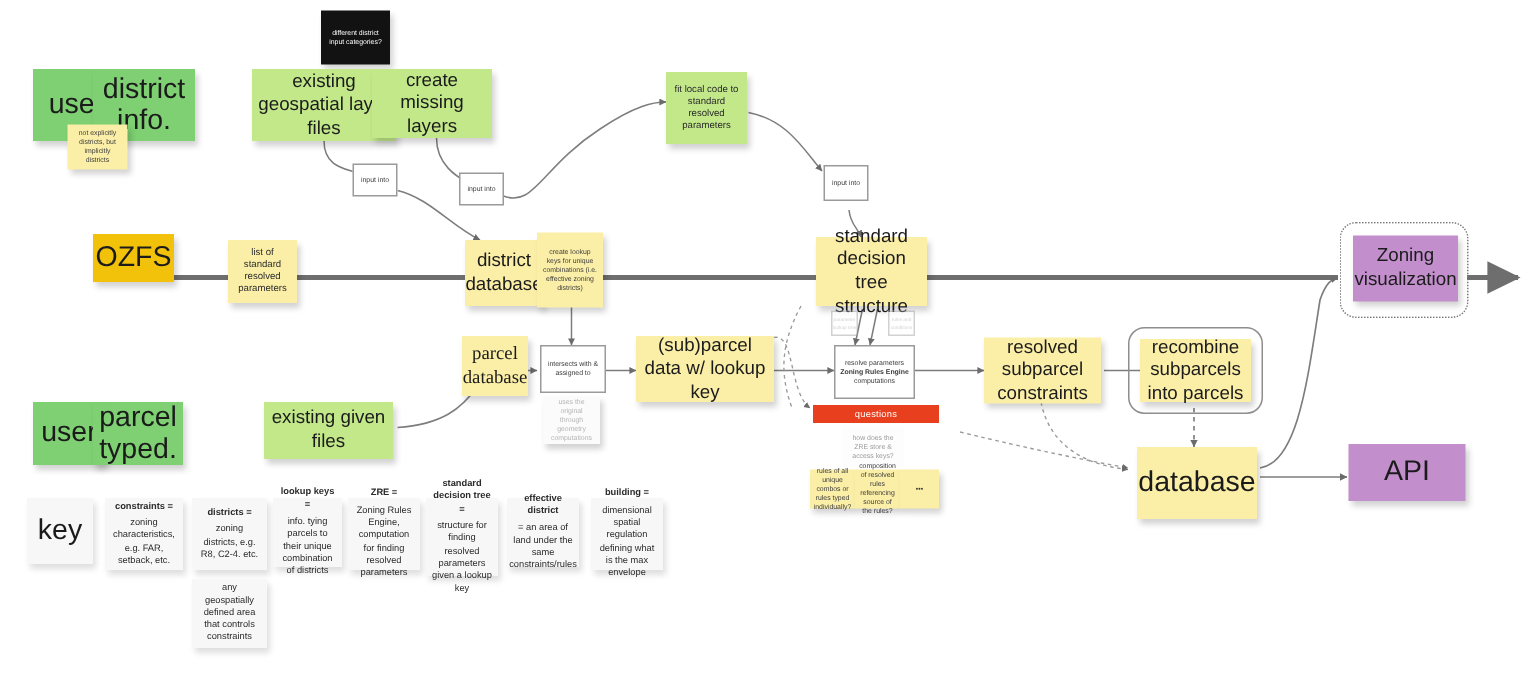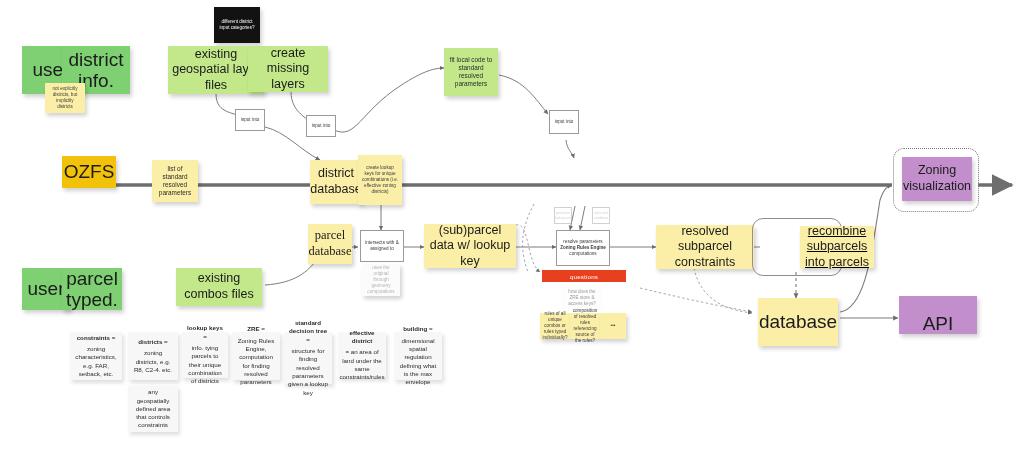--- a/index.html
+++ b/index.html
@@ -141,34 +141,37 @@
     <span class="txt-sm pad">list of standard resolved parameters</span>
   </div>
 
   <div class="node sticky yellow" style="left:310px;top:160px;width:52px;height:44px;">
     <span class="txt-md">district database</span>
   </div>
   <div class="node sticky yellow" style="left:358px;top:155px;width:44px;height:50px;">
     <span class="txt-xs pad">create lookup keys for unique combinations (i.e. effective zoning districts)</span>
   </div>
 
+  <div class="node sticky yellow" style="left:544px;top:158px;width:74px;height:46px;">
+    <span class="txt-md pad">standard decision tree structure</span>
+  </div>
 
   <div class="node dotbox" style="left:893px;top:148px;width:86px;height:64px;"></div>
   <div class="node sticky purple" style="left:902px;top:157px;width:70px;height:44px;">
     <span class="txt-md pad">Zoning visualization</span>
   </div>
 
   <div class="node sticky green-dark" style="left:22px;top:268px;width:48px;height:42px;">
     <span class="txt-lg">user</span>
   </div>
   <div class="node sticky green-dark" style="left:62px;top:268px;width:60px;height:42px;">
     <span class="txt-lg">parcel typed.</span>
   </div>
   <div class="node sticky green-light" style="left:176px;top:268px;width:86px;height:38px;">
-    <span class="txt-md pad">existing combos files</span>
+    <span class="txt-md pad">existing given files</span>
   </div>
 
   <div class="node sticky yellow" style="left:308px;top:224px;width:44px;height:40px;font-family:Liberation Serif, serif;">
     <span class="txt-md">parcel database</span>
   </div>
   <div class="node white-box" style="left:360px;top:230px;width:44px;height:32px;">
     <span class="txt-xs pad">intersects with &amp; assigned to</span>
   </div>
   <div class="node sticky" style="left:362px;top:264px;width:38px;height:32px;background:#fbfbfb;">
     <span class="txt-xs pad" style="color:#b5b5b5;">uses the original through geometry computations</span>
@@ -200,35 +203,38 @@
   <div class="node sticky yellow" style="left:540px;top:313px;width:30px;height:26px;">
     <span class="txt-xs pad">rules of all unique combos or rules typed individually?</span>
   </div>
   <div class="node sticky yellow" style="left:570px;top:313px;width:30px;height:26px;">
     <span class="txt-xs pad">composition of resolved rules referencing source of the rules?</span>
   </div>
   <div class="node sticky yellow" style="left:600px;top:313px;width:26px;height:26px;">
     <span class="txt-xs">•••</span>
   </div>
 
-  <div class="node sticky yellow" style="left:656px;top:225px;width:98px;height:44px;">
+  <div class="node sticky yellow" style="left:656px;top:225px;width:78px;height:44px;">
     <span class="txt-md pad">resolved subparcel constraints</span>
   </div>
   <div class="node roundbox" style="left:752px;top:218px;width:90px;height:58px;"></div>
-  <div class="node sticky yellow" style="left:800px;top:226px;width:74px;height:42px;text-decoration:underline;">
+  <div class="node sticky yellow" style="left:760px;top:226px;width:74px;height:42px;">
     <span class="txt-md pad">recombine subparcels into parcels</span>
   </div>
 
   <div class="node sticky yellow" style="left:758px;top:298px;width:80px;height:48px;">
     <span class="txt-lg">database</span>
   </div>
-  <div class="node sticky purple" style="left:899px;top:296px;width:78px;height:38px;align-items:flex-end;">
+  <div class="node sticky purple" style="left:899px;top:296px;width:78px;height:38px;">
     <span class="txt-lg">API</span>
   </div>
 
+  <div class="node keycard" style="left:18px;top:332px;width:44px;height:44px;">
+    <span class="txt-lg">key</span>
+  </div>
 
   <div class="node keycard col" style="left:70px;top:332px;width:52px;height:48px;">
     <span class="txt-key bold kt pad">constraints =</span>
     <span class="txt-key kt pad" style="padding-top:0;">zoning characteristics, e.g. FAR, setback, etc.</span>
   </div>
   <div class="node keycard col" style="left:128px;top:332px;width:50px;height:48px;">
     <span class="txt-key bold kt pad">districts =</span>
     <span class="txt-key kt pad" style="padding-top:0;">zoning districts, e.g. R8, C2-4. etc.</span>
   </div>
   <div class="node keycard col" style="left:128px;top:386px;width:50px;height:46px;">

